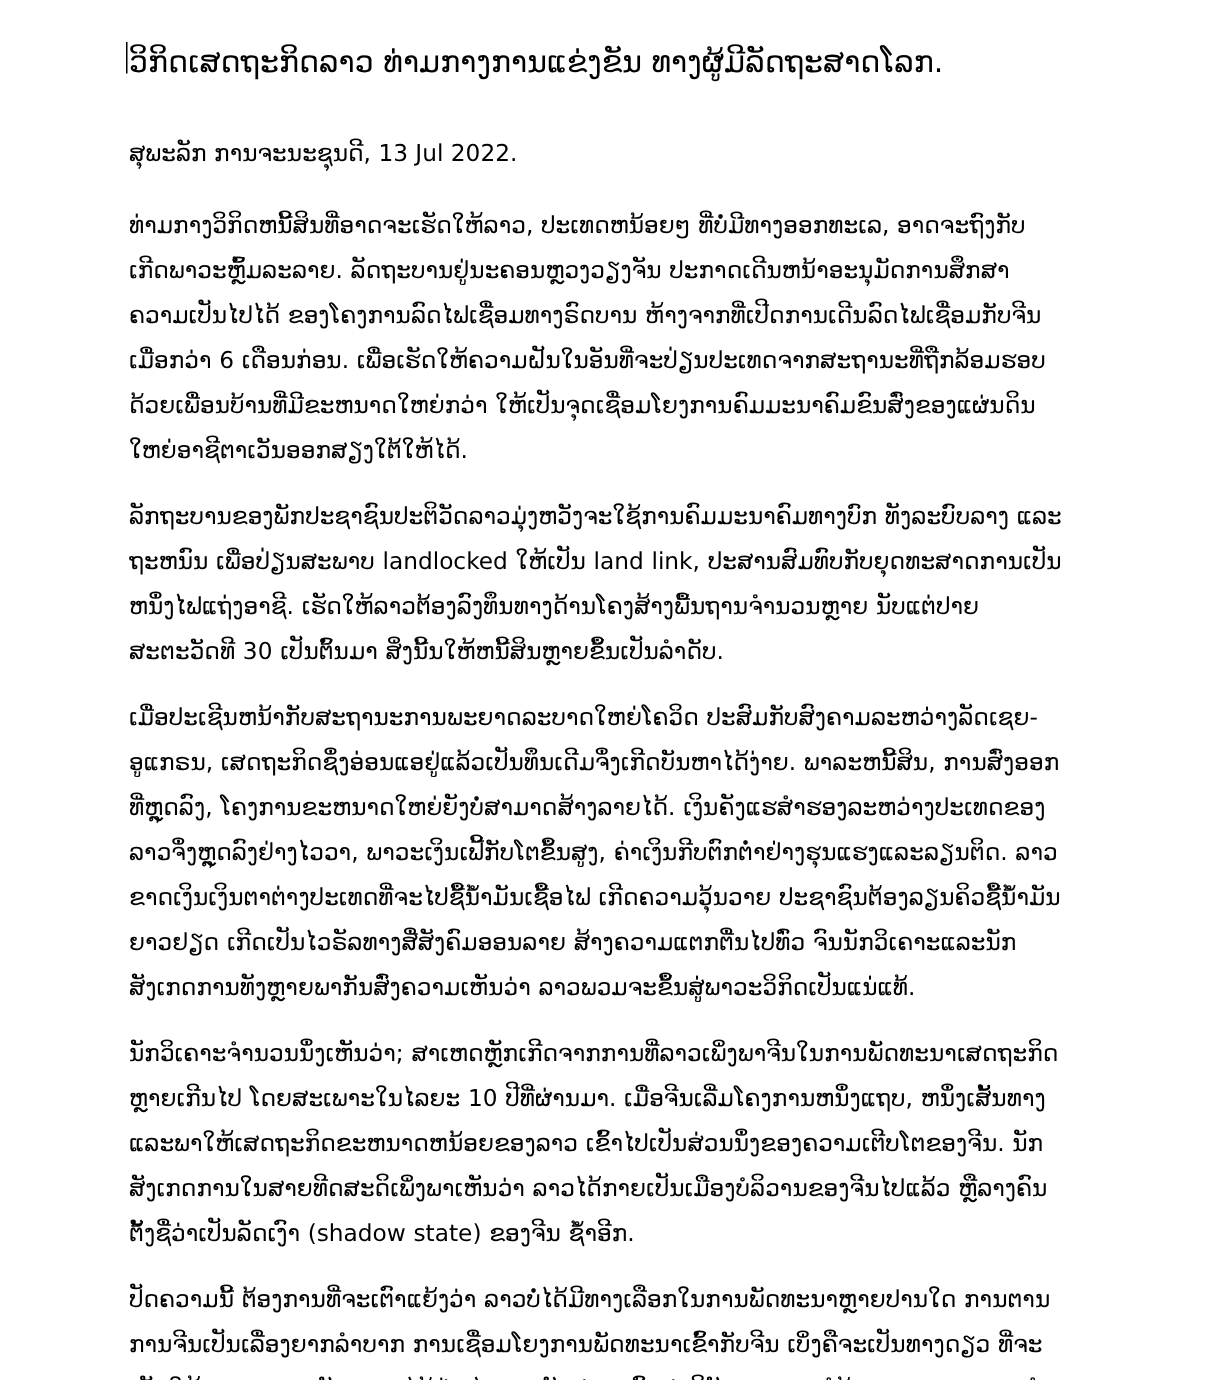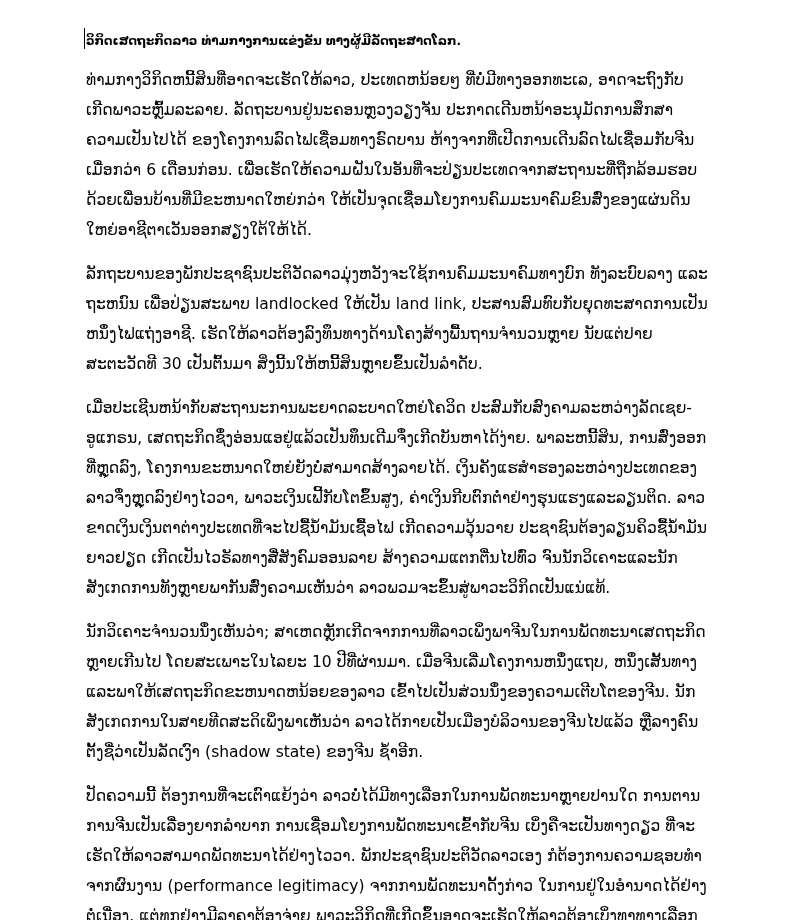--- a/index.html
+++ b/index.html
@@ -36,24 +36,24 @@
     position: absolute;
     left: -2px;
     top: 2px;
     width: 1px;
     height: 21px;
     background: #000000;
     display: inline-block;
   }
 
   .doc-title {
-    font-size: 12px;
+    font-size: 20px;
     line-height: 30px;
-    margin: 0 0 9px 0;
-    font-weight: bold;
+    margin: 0 0 31px 0;
+    font-weight: normal;
     letter-spacing: 0;
     white-space: nowrap;
   }
 
   .doc-byline {
     font-size: 15.5px;
     line-height: 30px;
     margin: 0 0 18px 0;
     white-space: nowrap;
   }
@@ -73,20 +73,21 @@
 </head>
 <body>
 
 <div id="document-page">
 
   <div id="caret-wrap">
     <span class="text-caret"></span>
     <p class="doc-title">ວິກິດເສດຖະກິດລາວ ທ່າມກາງການແຂ່ງຂັນ ທາງຜູ້ມີລັດຖະສາດໂລກ.</p>
   </div>
 
+  <p class="doc-byline">ສຸພະລັກ ການຈະນະຊຸນດີ, 13 Jul 2022.</p>
 
   <p class="doc-para">ທ່າມກາງວິກິດຫນີ້ສິນທີ່ອາດຈະເຮັດໃຫ້ລາວ, ປະເທດຫນ້ອຍໆ ທີ່ບໍ່ມີທາງອອກທະເລ, ອາດຈະຖົງກັບເກີດພາວະຫຼົ້ມລະລາຍ. ລັດຖະບານຢູ່ນະຄອນຫຼວງວຽງຈັນ ປະກາດເດີນຫນ້າອະນຸມັດການສຶກສາຄວາມເປັນໄປໄດ້ ຂອງໂຄງການລົດໄຟເຊື່ອມທາງຣົດບານ ຫ້າງຈາກທີ່ເປີດການເດີນລົດໄຟເຊື່ອມກັບຈີນ ເມື່ອກວ່າ 6 ເດືອນກ່ອນ. ເພື່ອເຮັດໃຫ້ຄວາມຝັນໃນອັນທີ່ຈະປ່ຽນປະເທດຈາກສະຖານະທີ່ຖືກລ້ອມຮອບດ້ວຍເພື່ອນບ້ານທີ່ມີຂະຫນາດໃຫຍ່ກວ່າ ໃຫ້ເປັນຈຸດເຊື່ອມໂຍງການຄົມມະນາຄົມຂົນສົ່ງຂອງແຜ່ນດິນໃຫຍ່ອາຊີຕາເວັນອອກສຽງໃຕ້ໃຫ້ໄດ້.</p>
 
   <p class="doc-para">ລັກຖະບານຂອງພັກປະຊາຊົນປະຕິວັດລາວມຸ່ງຫວັງຈະໃຊ້ການຄົມມະນາຄົມທາງບົກ ທັງລະບົບລາງ ແລະຖະຫນົນ ເພື່ອປ່ຽນສະພາບ landlocked ໃຫ້ເປັນ land link, ປະສານສົມທົບກັບຍຸດທະສາດການເປັນຫນຶ່ງໄຟແຖ່ງອາຊີ. ເຮັດໃຫ້ລາວຕ້ອງລົງທຶນທາງດ້ານໂຄງສ້າງພື້ນຖານຈຳນວນຫຼາຍ ນັບແຕ່ປາຍສະຕະວັດທີ 30 ເປັນຕົ້ນມາ ສິ່ງນີ້ນໃຫ້ຫນີ້ສິນຫຼາຍຂຶ້ນເປັນລຳດັບ.</p>
 
   <p class="doc-para">ເມື່ອປະເຊີນຫນ້າກັບສະຖານະການພະຍາດລະບາດໃຫຍ່ໂຄວິດ ປະສົມກັບສົງຄາມລະຫວ່າງລັດເຊຍ-ອູແກຣນ, ເສດຖະກິດຊຶ່ງອ່ອນແອຢູ່ແລ້ວເປັນທຶນເດີມຈຶ່ງເກີດບັນຫາໄດ້ງ່າຍ. ພາລະຫນີ້ສິນ, ການສົ່ງອອກທີ່ຫຼຸດລົງ, ໂຄງການຂະຫນາດໃຫຍ່ຍັງບໍ່ສາມາດສ້າງລາຍໄດ້. ເງິນຄັງແຮສຳຮອງລະຫວ່າງປະເທດຂອງລາວຈຶ່ງຫຼຸດລົງຢ່າງໄວວາ, ພາວະເງິນເຟີ້ກັບໂຕຂຶ້ນສູງ, ຄ່າເງິນກີບຕົກຕ່ຳຢ່າງຮຸນແຮງແລະລຽນຕິດ. ລາວຂາດເງິນເງິນຕາຕ່າງປະເທດທີ່ຈະໄປຊື້ນ້ຳມັນເຊື້ອໄຟ ເກີດຄວາມວຸ້ນວາຍ ປະຊາຊົນຕ້ອງລຽນຄິວຊື້ນ້ຳມັນຍາວຢຽດ ເກີດເປັນໄວຣັລທາງສື່ສັງຄົມອອນລາຍ ສ້າງຄວາມແຕກຕື່ນໄປທົ່ວ ຈົນນັກວິເຄາະແລະນັກສັງເກດການທັງຫຼາຍພາກັນສົ່ງຄວາມເຫັນວ່າ ລາວພວມຈະຂຶ້ນສູ່ພາວະວິກິດເປັນແນ່ແທ້.</p>
 
   <p class="doc-para">ນັກວິເຄາະຈຳນວນນຶ່ງເຫັນວ່າ; ສາເຫດຫຼັກເກີດຈາກການທີ່ລາວເພິ່ງພາຈີນໃນການພັດທະນາເສດຖະກິດຫຼາຍເກີນໄປ ໂດຍສະເພາະໃນໄລຍະ 10 ປີທີ່ຜ່ານມາ. ເມື່ອຈີນເລີ່ມໂຄງການຫນຶ່ງແຖບ, ຫນຶ່ງເສັ້ນທາງ ແລະພາໃຫ້ເສດຖະກິດຂະຫນາດຫນ້ອຍຂອງລາວ ເຂົ້າໄປເປັນສ່ວນນຶ່ງຂອງຄວາມເຕີບໂຕຂອງຈີນ. ນັກສັງເກດການໃນສາຍທີດສະດິເພິ່ງພາເຫັນວ່າ ລາວໄດ້ກາຍເປັນເມືອງບໍລິວານຂອງຈີນໄປແລ້ວ ຫຼືລາງຄົນຕັ້ງຊື່ວ່າເປັນລັດເງົາ (shadow state) ຂອງຈີນ ຊ້ຳອີກ.</p>
 
   <p class="doc-para">ປັດຄວາມນີ້ ຕ້ອງການທີ່ຈະເຕົາແຍ້ງວ່າ ລາວບໍ່ໄດ້ມີທາງເລືອກໃນການພັດທະນາຫຼາຍປານໃດ ການຕານການຈີນເປັນເລື່ອງຍາກລຳບາກ ການເຊື່ອມໂຍງການພັດທະນາເຂົ້າກັບຈີນ ເບິ່ງຄືຈະເປັນທາງດຽວ ທີ່ຈະເຮັດໃຫ້ລາວສາມາດພັດທະນາໄດ້ຢ່າງໄວວາ. ພັກປະຊາຊົນປະຕິວັດລາວເອງ ກໍຕ້ອງການຄວາມຊອບທຳຈາກຜົນງານ (performance legitimacy) ຈາກການພັດທະນາດັ້ງກ່າວ ໃນການຢູ່ໃນອຳນາດໄດ້ຢ່າງຕໍ່ເນື່ອງ. ແຕ່ທຸກຢ່າງມີລາຄາຕ້ອງຈ່າຍ ພາວະວິກິດທີ່ເກີດຂຶ້ນອາດຈະເຮັດໃຫ້ລາວຕ້ອງເບິ່ງທາທາງເລືອກໃນການສ້າງຄວາມດຸ່ນດ່ຽງແຫ່ງການພັດທະນາໃຫ້ຫຼາຍຂຶ້ນ.</p>

